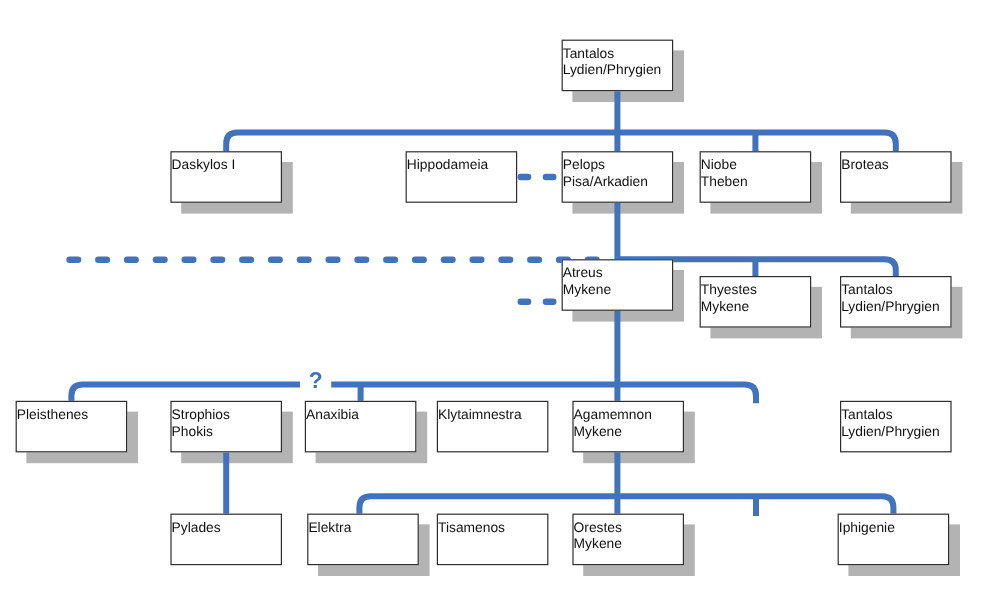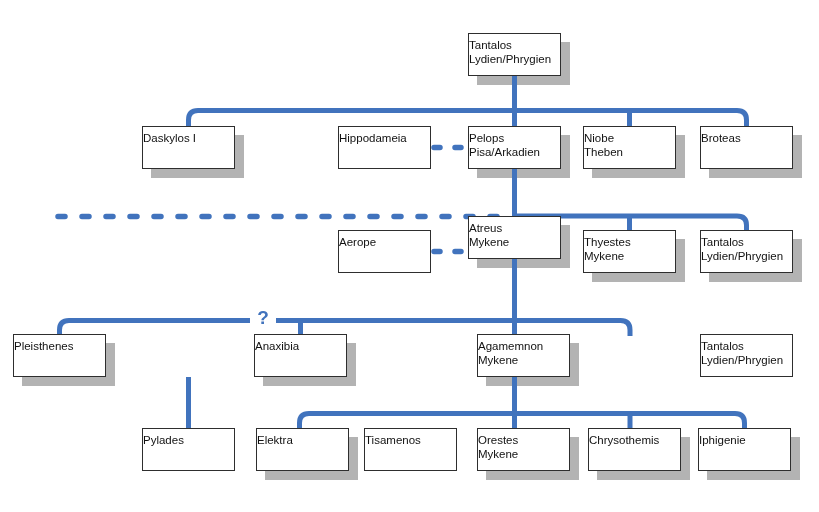--- a/index.html
+++ b/index.html
@@ -89,43 +89,47 @@
   </div>
   <div class="node" style="left:583px;top:126px">
     <span>Niobe</span>
       <span>Theben</span>
   </div>
   <div class="node" style="left:700px;top:126px">
     <span>Broteas</span>
       <span></span>
   </div>
 
-  <div class="node no-shadow" style="left:338px;top:230px">
-    <span>Aerope</span>
-      <span></span>
-  </div>
   <div class="node" style="left:468px;top:216px">
     <span>Atreus</span>
       <span>Mykene</span>
   </div>
   <div class="node" style="left:583px;top:230px">
     <span>Thyestes</span>
       <span>Mykene</span>
   </div>
   <div class="node" style="left:700px;top:230px">
     <span>Tantalos</span>
       <span>Lydien/Phrygien</span>
   </div>
 
   <div class="node" style="left:13px;top:334px">
     <span>Pleisthenes</span>
       <span></span>
   </div>
+  <div class="node" style="left:142px;top:334px">
+    <span>Strophios</span>
+      <span>Phokis</span>
+  </div>
   <div class="node" style="left:254px;top:334px">
     <span>Anaxibia</span>
+      <span></span>
+  </div>
+  <div class="node no-shadow" style="left:364px;top:334px">
+    <span>Klytaimnestra</span>
       <span></span>
   </div>
   <div class="node" style="left:477px;top:334px">
     <span>Agamemnon</span>
       <span>Mykene</span>
   </div>
   <div class="node no-shadow" style="left:700px;top:334px">
     <span>Tantalos</span>
       <span>Lydien/Phrygien</span>
   </div>
@@ -139,22 +143,18 @@
       <span></span>
   </div>
   <div class="node no-shadow" style="left:364px;top:428px">
     <span>Tisamenos</span>
       <span></span>
   </div>
   <div class="node" style="left:477px;top:428px">
     <span>Orestes</span>
       <span>Mykene</span>
   </div>
-  <div class="node" style="left:588px;top:428px">
-    <span>Chrysothemis</span>
-      <span></span>
-  </div>
   <div class="node" style="left:698px;top:428px">
     <span>Iphigenie</span>
       <span></span>
   </div>
 
 </div>
 
 </body></html>

